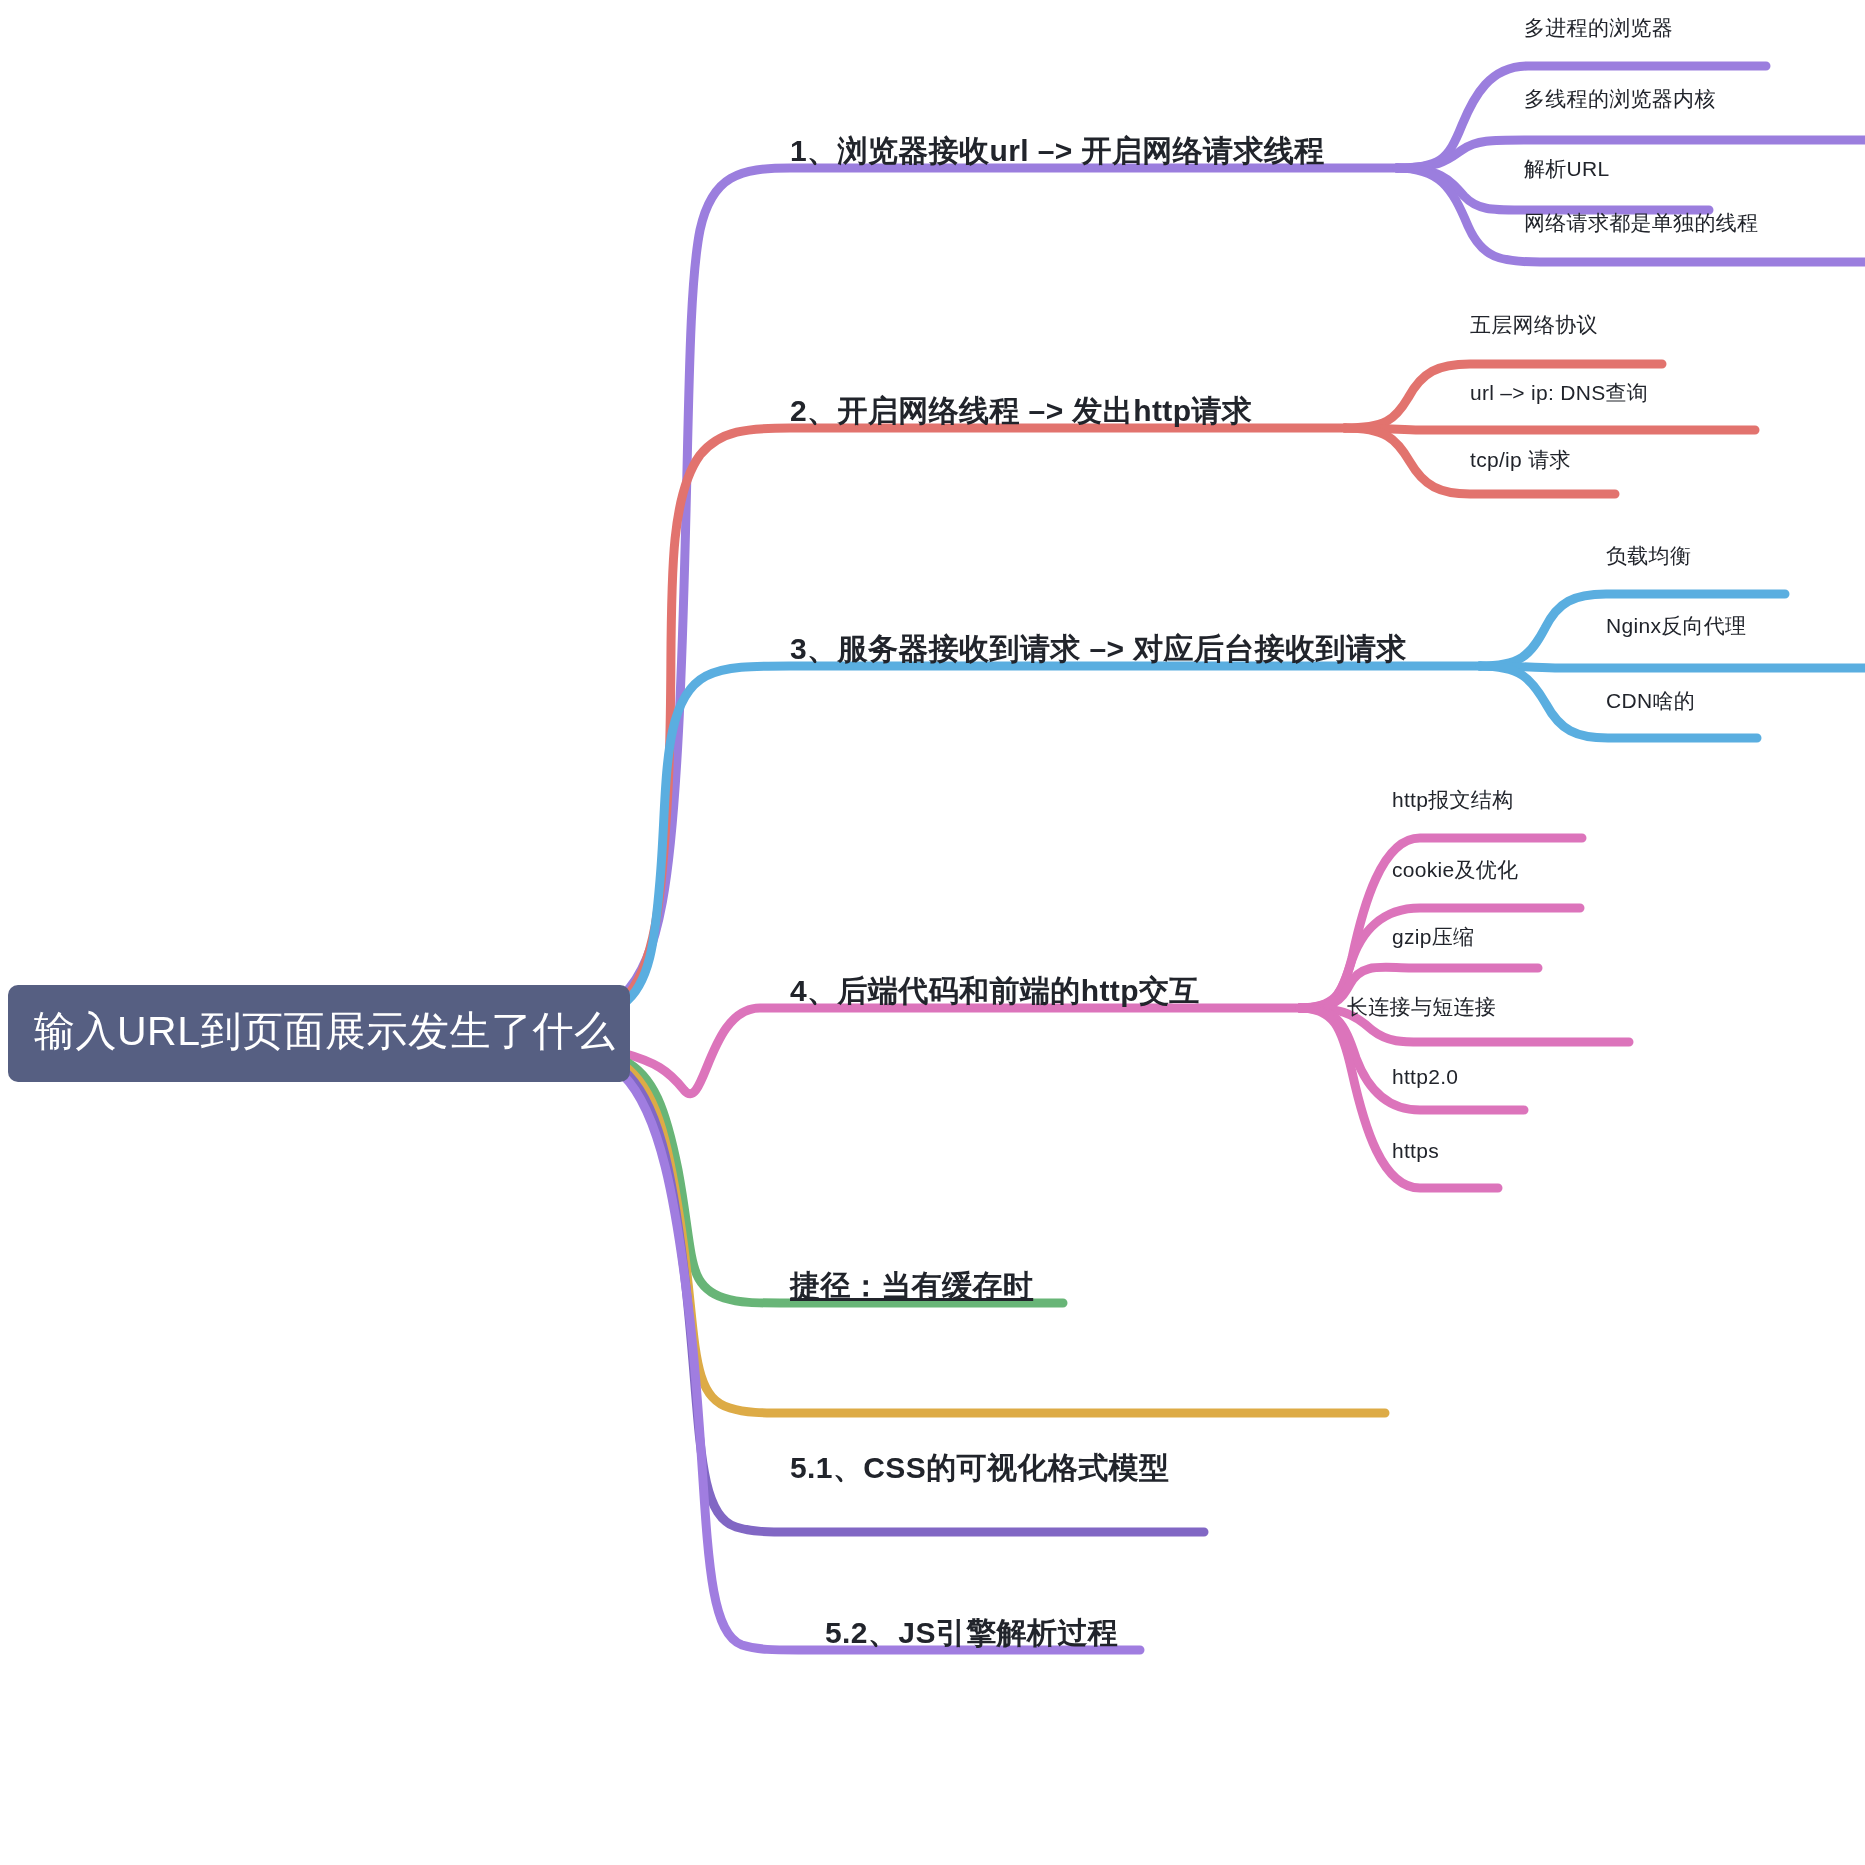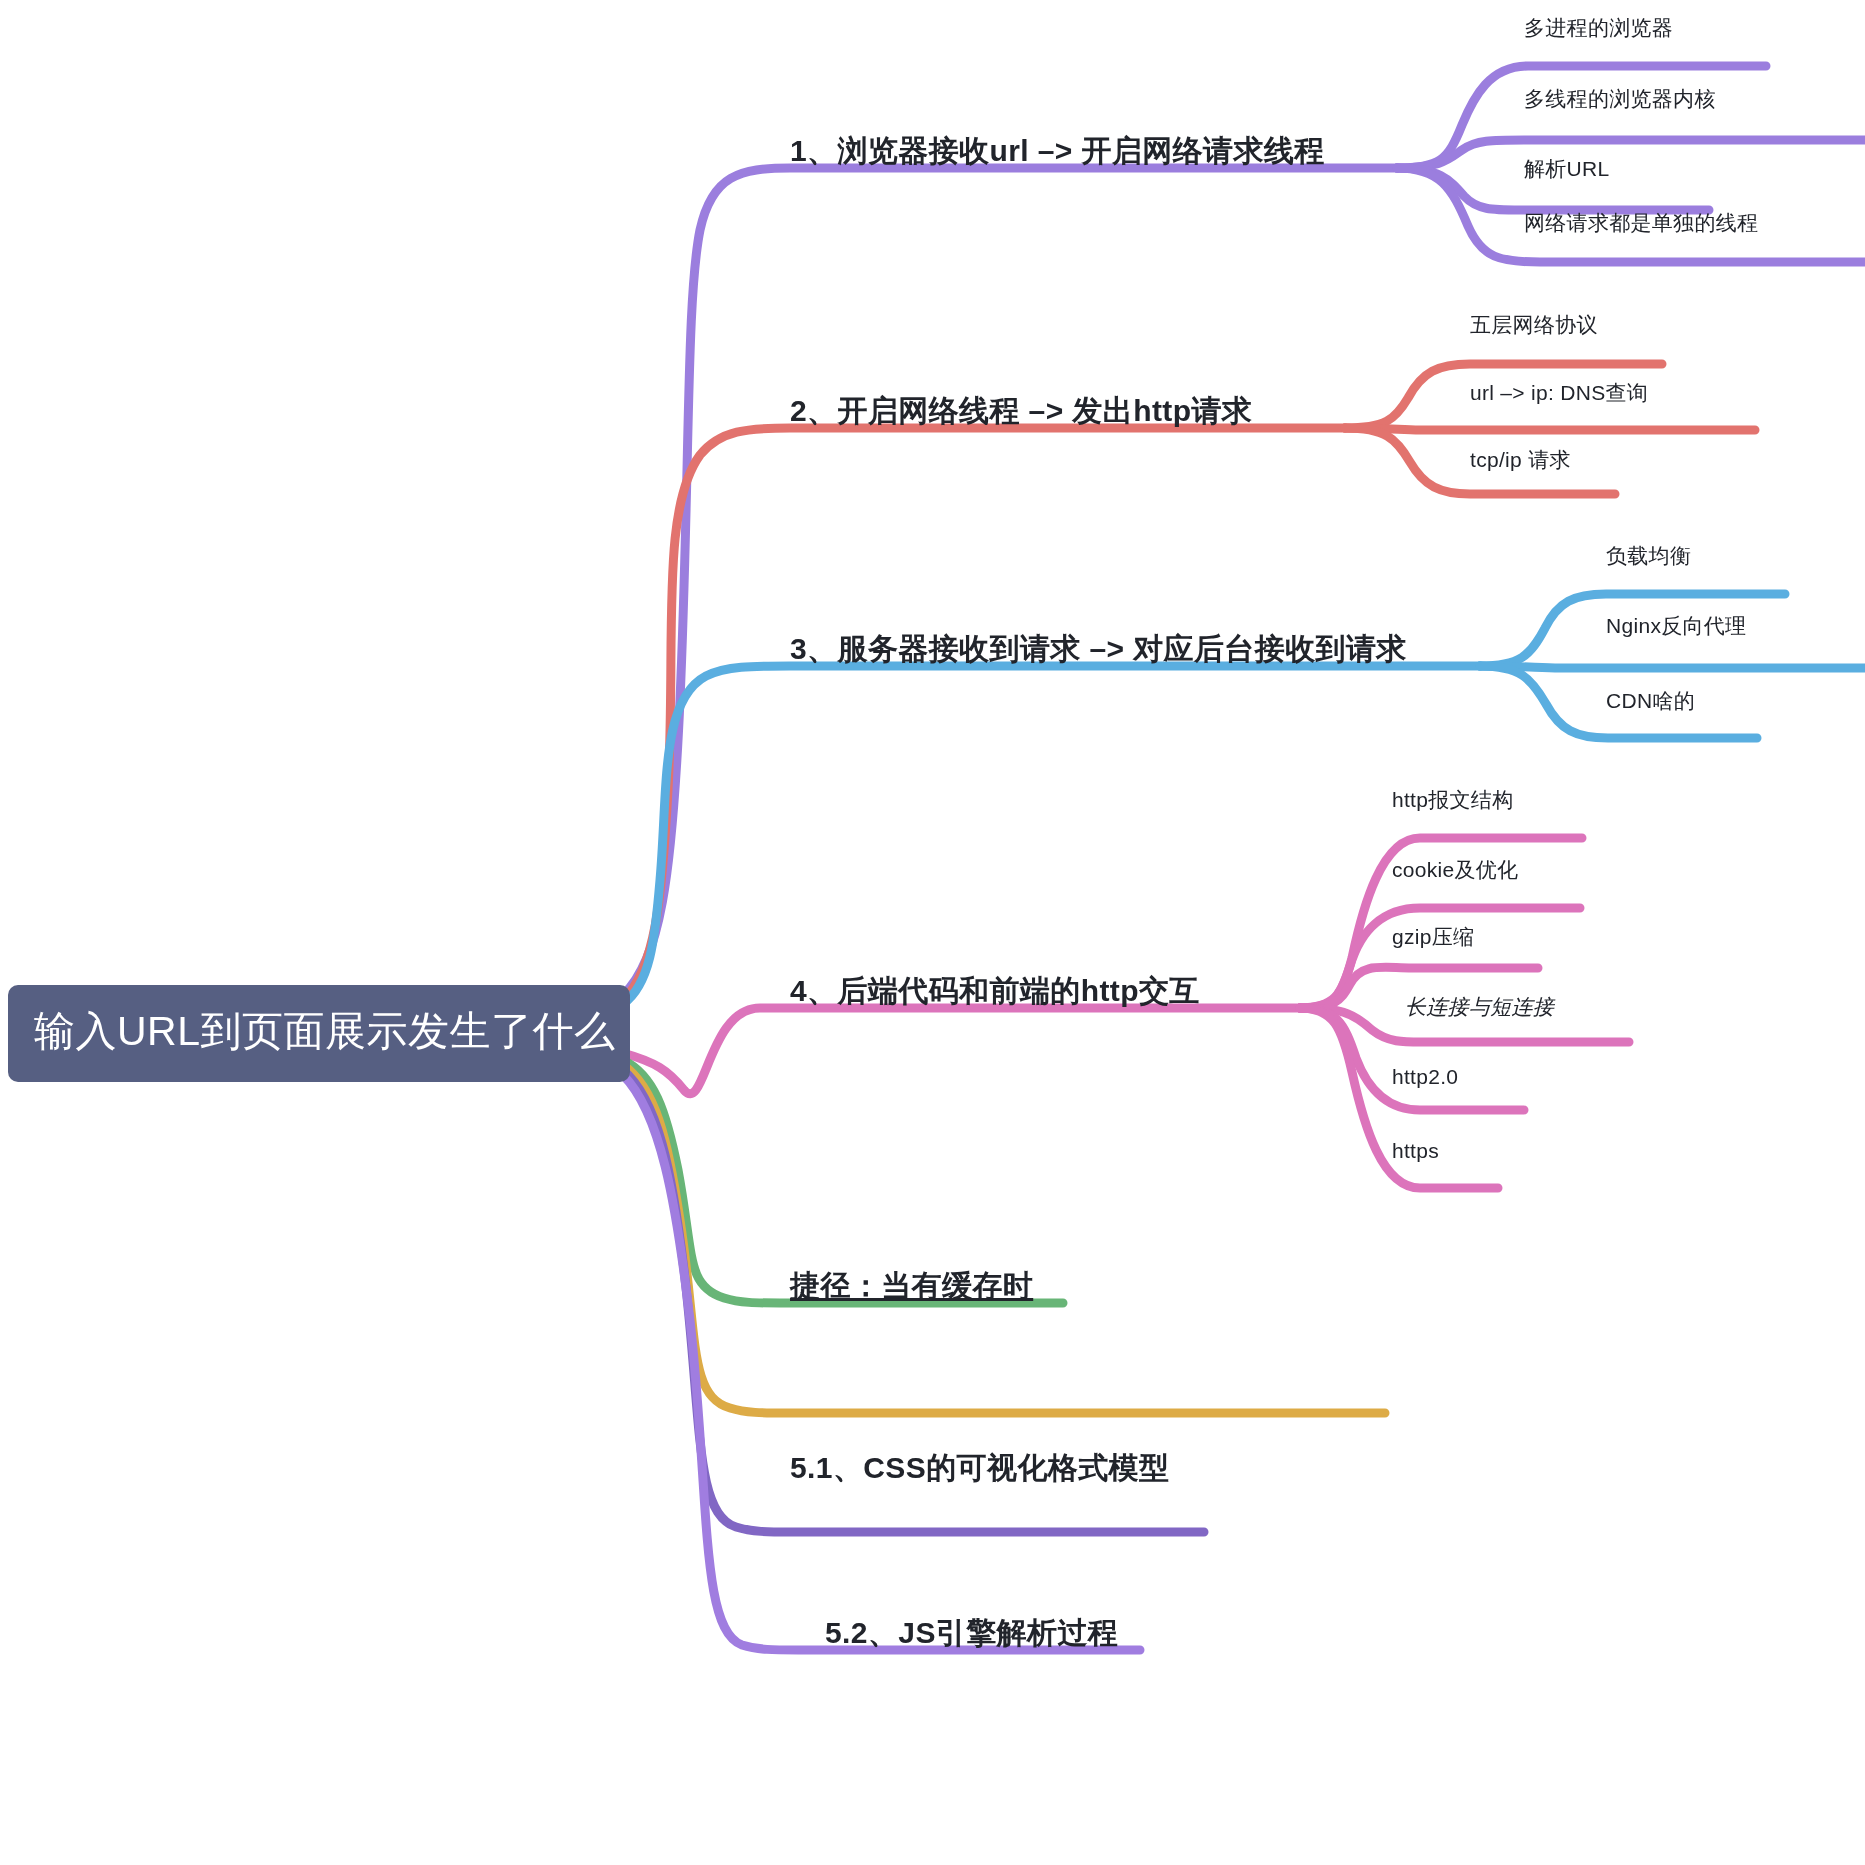--- a/index.html
+++ b/index.html
@@ -184,21 +184,21 @@
 
   <div class="node lvl3" style="left:1392px; top:787px;">
     <span>http报文结构</span>
   </div>
   <div class="node lvl3" style="left:1392px; top:857px;">
     <span>cookie及优化</span>
   </div>
   <div class="node lvl3" style="left:1392px; top:924px;">
     <span>gzip压缩</span>
   </div>
-  <div class="node lvl3" style="left:1405px; top:994px;font-style:italic;">
+  <div class="node lvl3" style="left:1347px; top:994px;">
     <span>长连接与短连接</span>
   </div>
   <div class="node lvl3" style="left:1392px; top:1064px;">
     <span>http2.0</span>
   </div>
   <div class="node lvl3" style="left:1392px; top:1138px;">
     <span>https</span>
   </div>
 
 </div>

